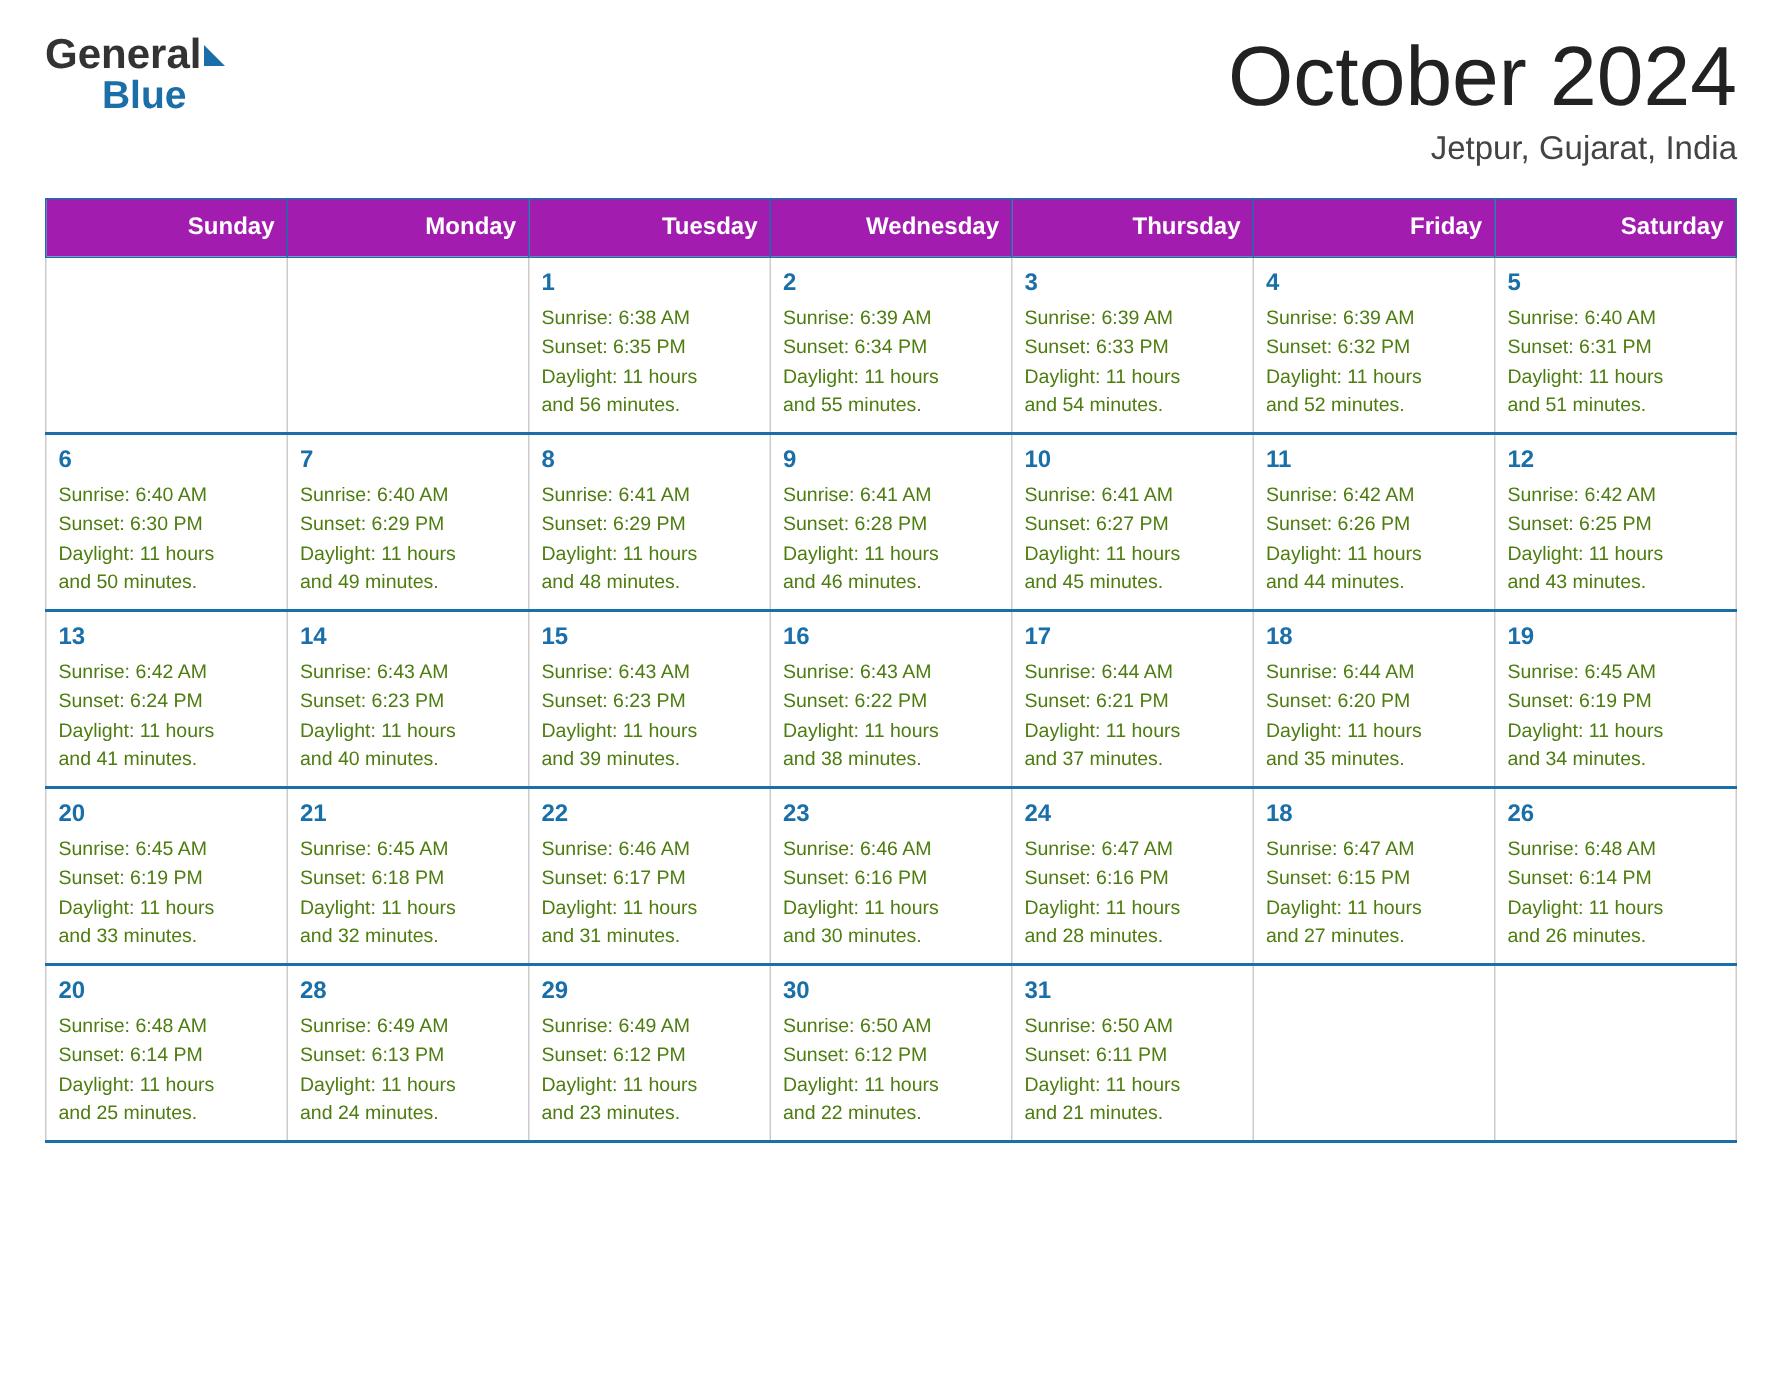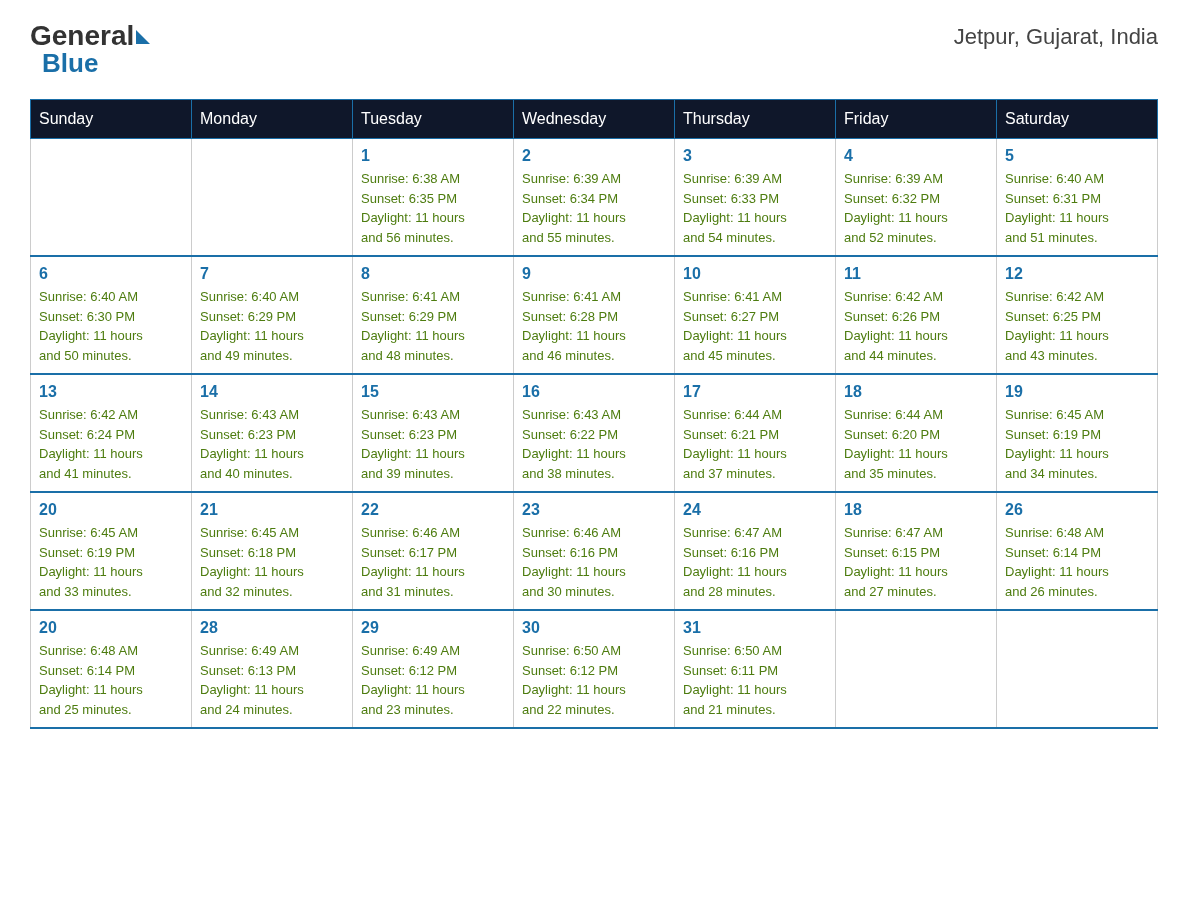--- a/index.html
+++ b/index.html
@@ -12,21 +12,21 @@
     }
     .header {
       display: flex;
       justify-content: space-between;
       align-items: flex-start;
       margin-bottom: 20px;
     }
     .logo {
       display: flex;
       flex-direction: column;
-      align-items: flex-start;
+      align-items: center;
     }
     .logo-general {
       font-size: 28px;
       font-weight: bold;
       color: #333;
       display: flex;
       align-items: center;
     }
     .logo-triangle {
       width: 0;
@@ -58,26 +58,26 @@
       font-size: 22px;
       color: #444;
       margin-top: 4px;
     }
     table {
       width: 100%;
       border-collapse: collapse;
       table-layout: fixed;
     }
     thead tr th {
-      background-color: #0f172a;
+      background-color: #a21caf;
       color: #fff;
       padding: 10px 8px;
       font-size: 16px;
-      font-weight: normal;
-      text-align: left;
+      font-weight: bold;
+      text-align: right;
       border: 1px solid #1a6fa8;
     }
     tbody tr td {
       vertical-align: top;
       padding: 8px 8px;
       border: 1px solid #ccc;
       font-size: 13.5px;
       color: #222;
       height: 110px;
     }
@@ -105,20 +105,21 @@
 
 <div class="header">
   <div class="logo">
     <div class="logo-general">
       <span>General</span>
         <span class="logo-triangle"></span>
     </div>
     <div class="logo-subtitle">Blue</div>
   </div>
   <div class="title-block">
+    <div class="main-title">October 2024</div>
     <div class="subtitle">Jetpur, Gujarat, India</div>
   </div>
 </div>
 
 <table>
   <thead>
     <tr>
     <th>Sunday</th>
         <th>Monday</th>
         <th>Tuesday</th>

